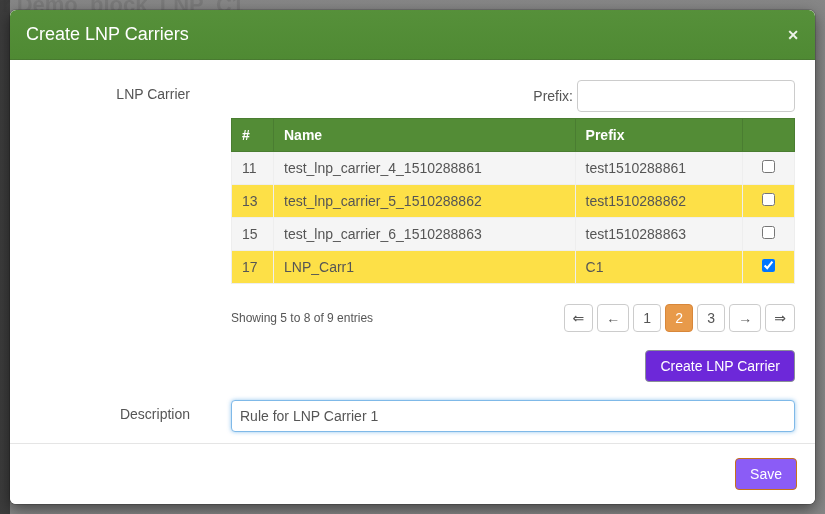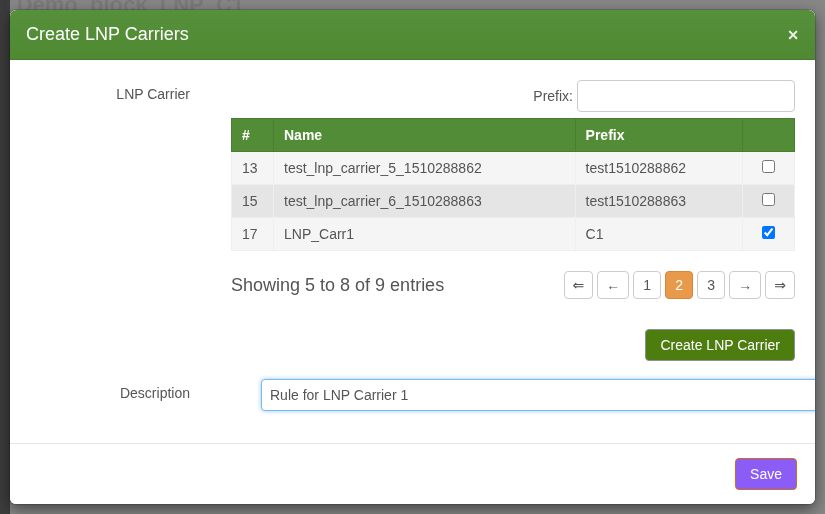--- a/index.html
+++ b/index.html
@@ -111,36 +111,36 @@
     border: 1px solid #4a7d31;
     font-size: 14px;
   }
   .table thead th.idx { width: 42px; }
   .table thead th.chk { width: 52px; }
   .table tbody td {
     padding: 8px 10px;
     border: 1px solid #eee;
     color: #555;
     font-size: 14px;
-    background: #e5e5e5;
+    background: #fde047;
     vertical-align: middle;
   }
   .table tbody tr:nth-child(odd) td {
     background: #f5f5f5;
   }
   .table tbody td.chk-cell { text-align: center; }
   .table tbody td.chk-cell input { margin: 0; }
   .below-table {
     display: flex;
     align-items: center;
     margin-top: 20px;
   }
   .info-text {
     color: #555;
-    font-size: 18px;
+    font-size: 12px;
     flex: 1;
   }
   .pager {
     display: flex;
     gap: 4px;
   }
   .pager .pg {
     min-width: 28px;
     height: 28px;
     padding: 0 8px;
@@ -167,41 +167,39 @@
   .btn {
     display: inline-flex;
     align-items: center;
     border-radius: 4px;
     padding: 7px 14px;
     cursor: pointer;
     font-size: 14px;
     border: 1px solid transparent;
   }
   .btn-grey {
-    background: #4d7c0f;
+    background: #6d28d9;
     color: #fff;
     border-color: #8a9097;
-    margin-top: 12px;
   }
   .btn-orange {
     background: #8b5cf6;
     color: #fff;
     border-color: #c87119;
   }
   .desc-input {
     width: 100%;
     height: 32px;
     border: 1px solid #7fb9e8;
     outline: none;
     box-shadow: 0 0 4px rgba(102,175,233,0.7);
     border-radius: 4px;
     padding: 0 8px;
     font-size: 14px;
     color: #555;
-    margin-left: 30px;
   }
   .modal-footer {
     border-top: 1px solid #e5e5e5;
     padding: 14px 18px;
     display: flex;
     justify-content: flex-end;
     background: #fff;
   }
 </style>
 </head>
@@ -231,20 +229,26 @@
           <table class="table">
             <thead>
               <tr>
                 <th class="idx">#</th>
                 <th>Name</th>
                 <th>Prefix</th>
                 <th class="chk"></th>
               </tr>
             </thead>
             <tbody id="tbody">
+                <tr>
+                  <td>11</td>
+                  <td>test_lnp_carrier_4_1510288861</td>
+                  <td>test1510288861</td>
+                  <td class="chk-cell"><input type="checkbox" style=""></td>
+                </tr>
                 <tr>
                   <td>13</td>
                   <td>test_lnp_carrier_5_1510288862</td>
                   <td>test1510288862</td>
                   <td class="chk-cell"><input type="checkbox" style=""></td>
                 </tr>
                 <tr>
                   <td>15</td>
                   <td>test_lnp_carrier_6_1510288863</td>
                   <td>test1510288863</td>

